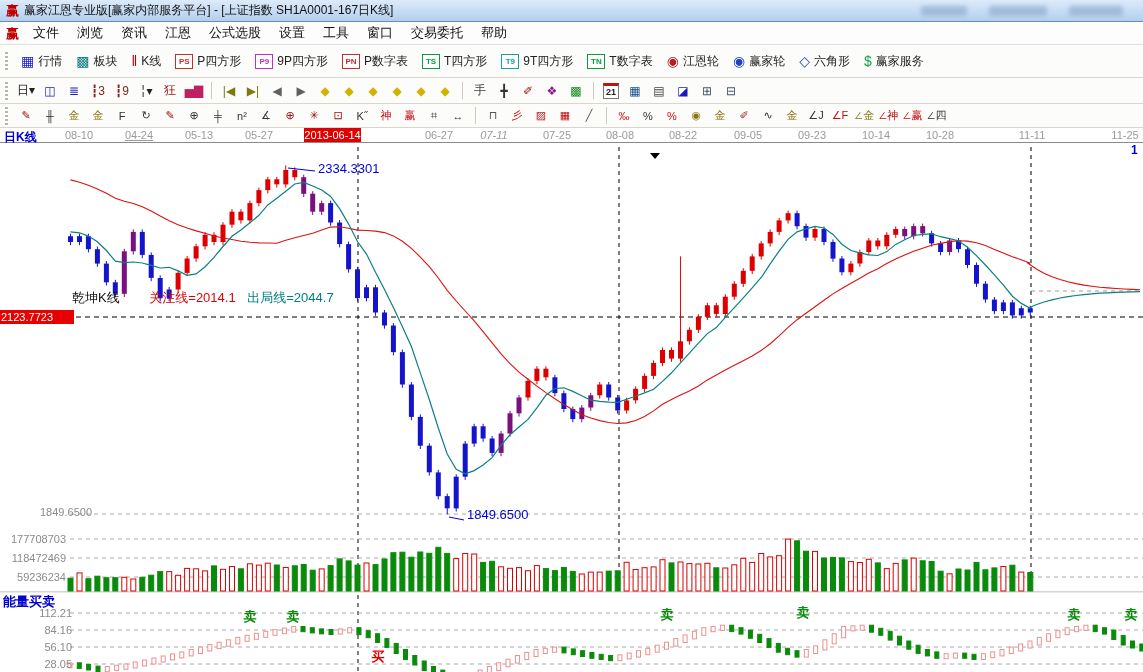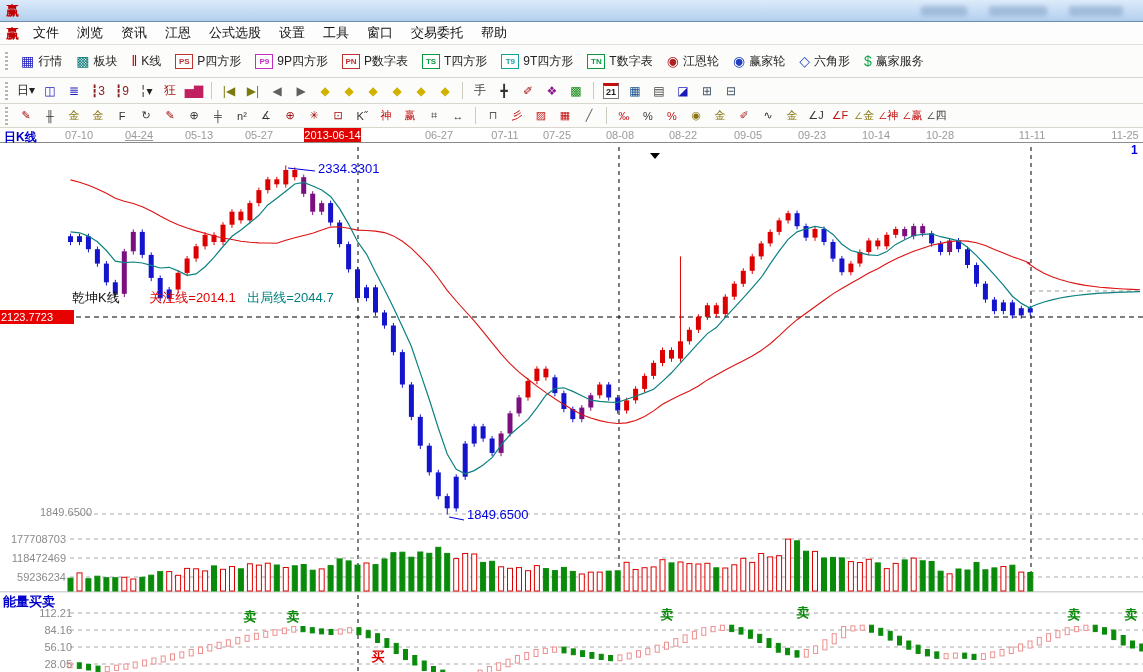--- a/index.html
+++ b/index.html
@@ -57,20 +57,21 @@
     color:rgba(235,90,90,.30);-webkit-text-stroke:1.2px #dd4444;white-space:nowrap;}
   #cornerIdx{position:absolute;left:1131px;top:143px;color:#0000e0;font-size:12px;font-weight:bold;}
 </style>
 </head>
 <body>
 
 <div id="app">
 
   <div id="titlebar">
     <span class="appicon">赢</span>
+    <span>赢家江恩专业版[赢家内部服务平台] - [上证指数  SH1A0001-167日K线]</span>
     <span style="flex:1"></span>
     <span class="blur-blob" style="width:46px"></span>
     <span class="blur-blob" style="width:58px;margin-left:22px"></span>
     <span class="blur-blob" style="width:54px;margin-left:22px;margin-right:14px"></span>
   </div>
 
   <div id="menubar">
     <span class="appicon">赢</span>
   <span class="menuitem">文件</span>
       <span class="menuitem">浏览</span>
@@ -216,26 +217,26 @@
       <span class="ibox" style="color: rgb(192, 16, 16);">∠F</span>
       <span class="ibox" style="color: rgb(138, 117, 16);">∠金</span>
       <span class="ibox" style="color: rgb(192, 16, 16);">∠神</span>
       <span class="ibox" style="color: rgb(192, 16, 16);">∠赢</span>
       <span class="ibox" style="color: rgb(51, 51, 51);">∠四</span>
     </div>
 
   <div id="klineLabel">日K线</div>
   <div id="daterow">
     <div id="datehl" style="left: 304px; width: 57px;">2013-06-14</div>
-  <span class="datetick" style="left: 79px;">07-10</span>
+  <span class="datetick" style="left: 79px;">08-10</span>
       <span class="datetick" style="left: 139px; text-decoration: underline;">04-24</span>
       <span class="datetick" style="left: 199px;">05-13</span>
       <span class="datetick" style="left: 259px;">05-27</span>
       <span class="datetick" style="left: 439px;">06-27</span>
-      <span class="datetick" style="left: 505px;">07-11</span>
+      <span class="datetick" style="left: 494px; font-style: italic;">07-11</span>
       <span class="datetick" style="left: 557px;">07-25</span>
       <span class="datetick" style="left: 620px;">08-08</span>
       <span class="datetick" style="left: 683px; text-align: right;">08-22</span>
       <span class="datetick" style="left: 748px;">09-05</span>
       <span class="datetick" style="left: 812px;">09-23</span>
       <span class="datetick" style="left: 876px;">10-14</span>
       <span class="datetick" style="left: 940px;">10-28</span>
       <span class="datetick" style="left: 1032px;">11-11</span>
       <span class="datetick" style="left: 1125px;">11-25</span>
     </div>

